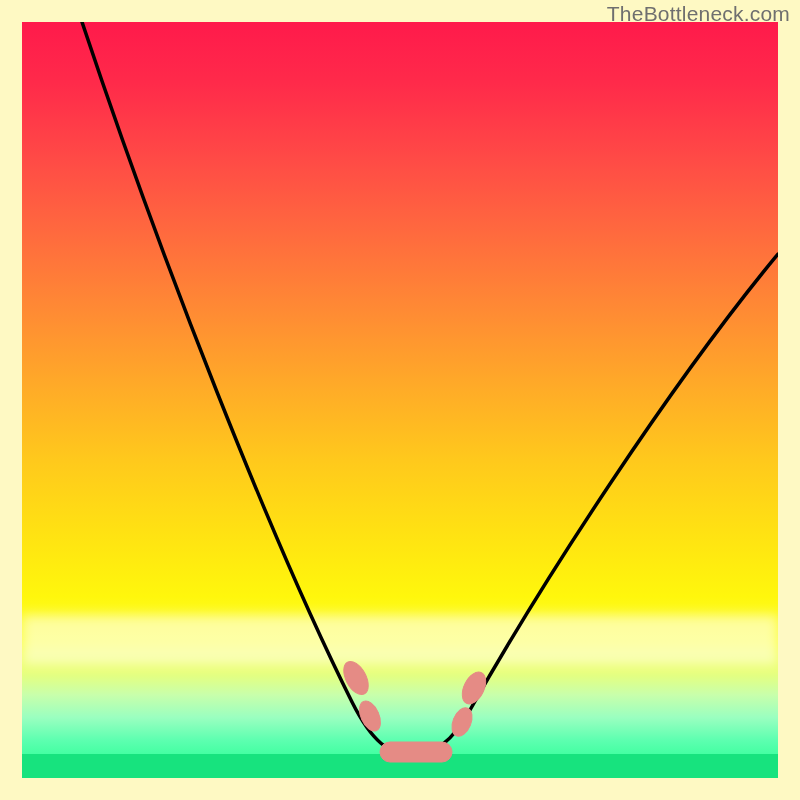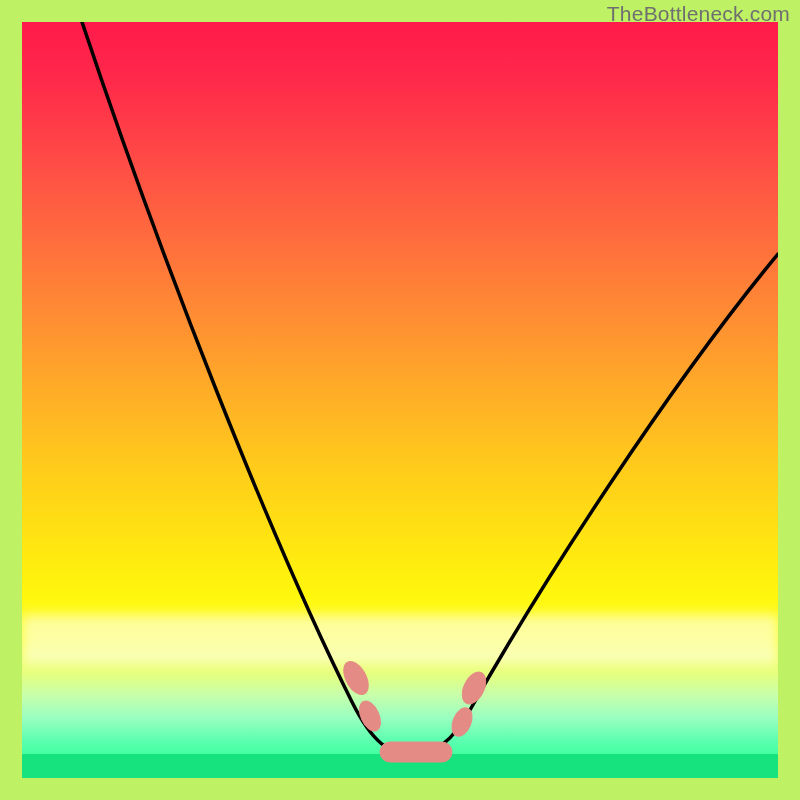--- a/index.html
+++ b/index.html
@@ -7,21 +7,21 @@
     padding: 0;
     width: 800px;
     height: 800px;
     background: #000;
     overflow: hidden;
     font-family: Arial, Helvetica, sans-serif;
   }
   .frame {
     position: absolute;
     inset: 0;
-    background: #bef264;
+    background: #fef9c3;
     padding-left: 33px;
   }
   .plot {
     position: absolute;
     left: 22px;
     top: 22px;
     width: 756px;
     height: 756px;
     overflow: hidden;
   }

